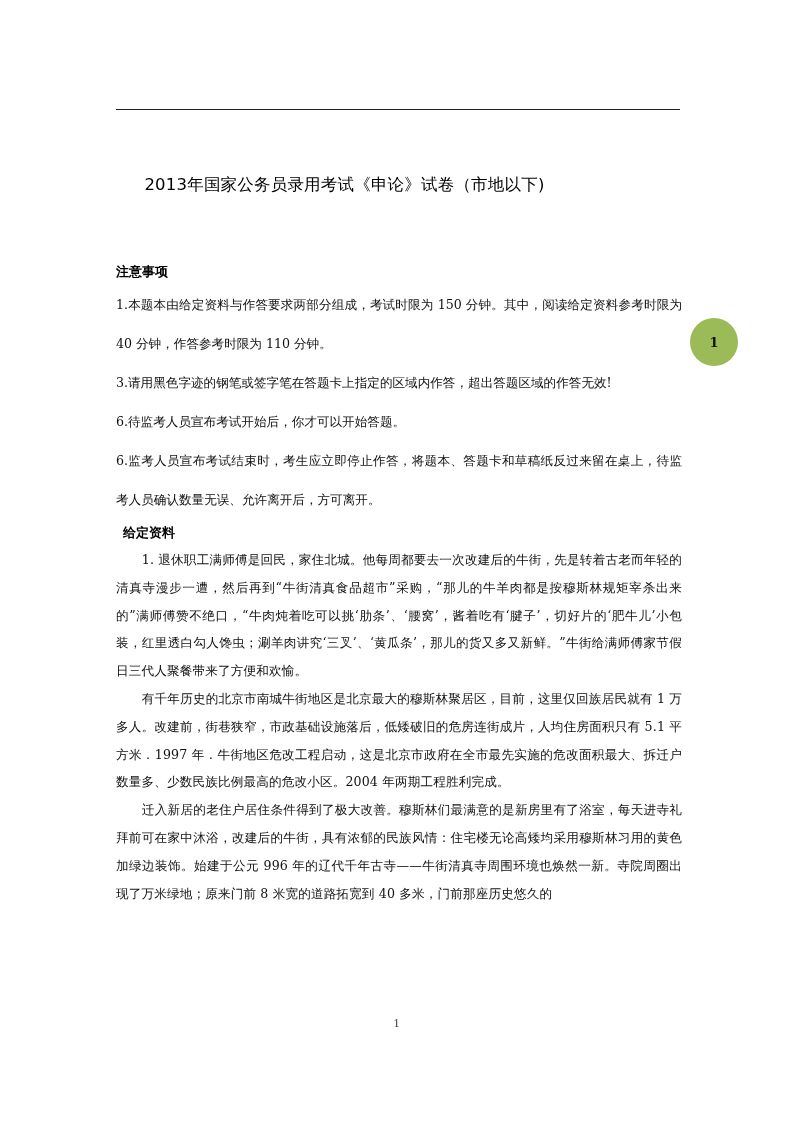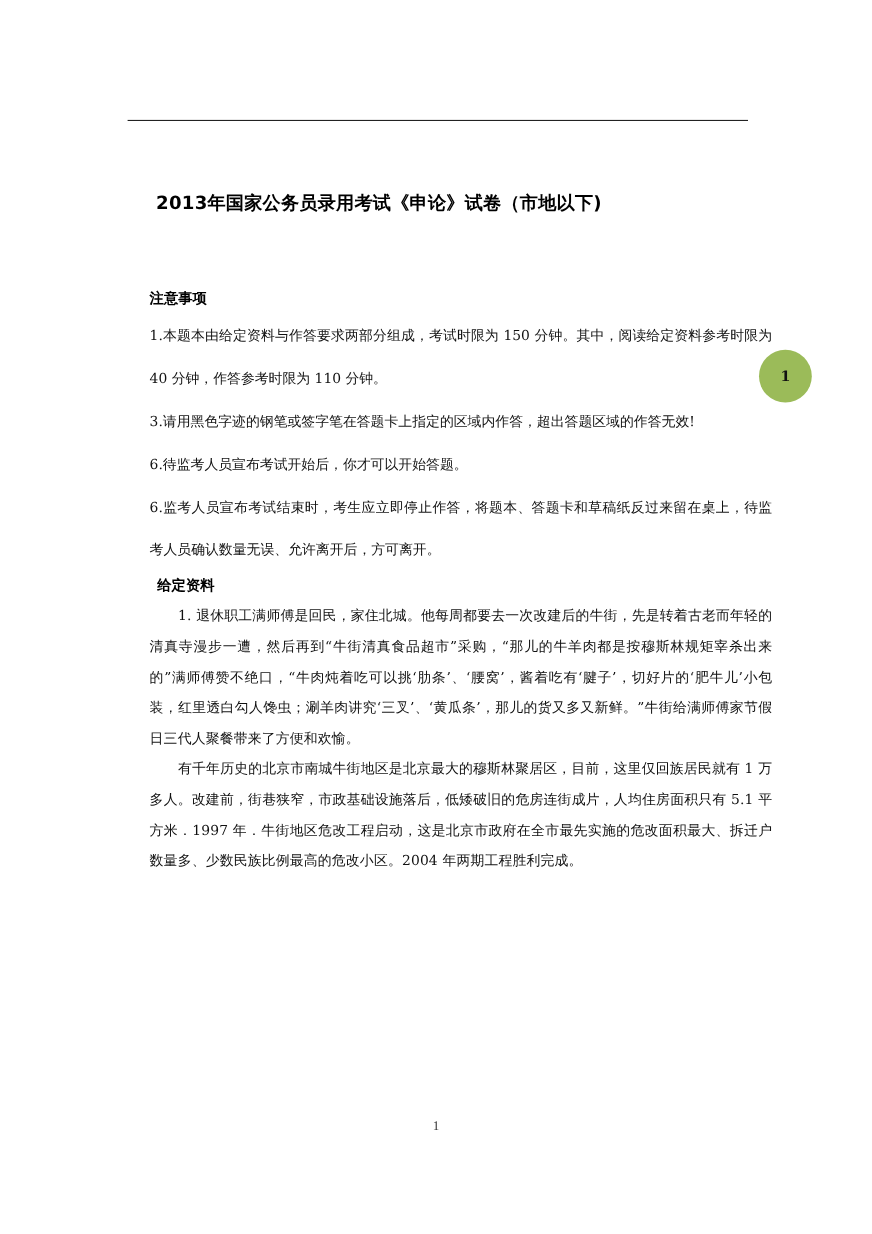--- a/index.html
+++ b/index.html
@@ -1,23 +1,23 @@
 <!DOCTYPE html>
 <html><head>
 <meta charset="utf-8">
 <style>
   html, body { margin: 0; padding: 0; background: #ffffff; }
   body { width: 793px; height: 1122px; position: relative; overflow: hidden;
          font-family: "DejaVu Serif", "Liberation Serif", serif; color: #111; }
   .header-rule { position: absolute; left: 116px; top: 109px; width: 564px; height: 0;
                  border-top: 1.3px solid #222; }
   .doc-title { position: absolute; left: 0; width: 689px; top: 174px; text-align: center;
-               font-family: "DejaVu Sans", "Liberation Sans", sans-serif; font-weight: bold;
+               font-family: "DejaVu Sans", "Liberation Sans", sans-serif; font-weight: normal;
                font-size: 16.5px; letter-spacing: 0.2px; color: #000; }
-  .content { position: absolute; left: 116px; top: 258px; width: 566px; margin-left: 20px; }
+  .content { position: absolute; left: 116px; top: 258px; width: 566px; }
   .section-heading { font-family: "DejaVu Sans", "Liberation Sans", sans-serif; font-weight: bold;
                      font-size: 13px; line-height: 27px; height: 27px; margin: 0; color: #000; }
   .section-heading.materials { padding-left: 7px; }
   .notice { font-size: 12.6px; line-height: 39px; margin: 0; text-align: justify; }
   .para { font-size: 12.6px; line-height: 27.8px; margin: 0; text-indent: 2.05em; text-align: justify; letter-spacing: 0.15px; }
   .page-badge { position: absolute; left: 690px; top: 318px; width: 48px; height: 48px;
                 border-radius: 50%; background: #9bbb59; display: flex; align-items: center;
                 justify-content: center; font-family: "DejaVu Serif", "Liberation Serif", serif;
                 font-weight: bold; font-size: 13px; color: #111; }
   .page-footer { position: absolute; left: 0; width: 793px; top: 1016px; text-align: center;
@@ -33,19 +33,20 @@
 <div class="content">
   <p class="section-heading">注意事项</p>
   <p class="notice">1.本题本由给定资料与作答要求两部分组成，考试时限为 150 分钟。其中，阅读给定资料参考时限为 40 分钟，作答参考时限为 110 分钟。</p>
   <p class="notice">3.请用黑色字迹的钢笔或签字笔在答题卡上指定的区域内作答，超出答题区域的作答无效!</p>
   <p class="notice">6.待监考人员宣布考试开始后，你才可以开始答题。</p>
   <p class="notice">6.监考人员宣布考试结束时，考生应立即停止作答，将题本、答题卡和草稿纸反过来留在桌上，待监考人员确认数量无误、允许离开后，方可离开。</p>
 
   <p class="section-heading materials">给定资料</p>
   <p class="para">1. 退休职工满师傅是回民，家住北城。他每周都要去一次改建后的牛街，先是转着古老而年轻的清真寺漫步一遭，然后再到“牛街清真食品超市”采购，“那儿的牛羊肉都是按穆斯林规矩宰杀出来的”满师傅赞不绝口，“牛肉炖着吃可以挑‘肋条’、‘腰窝’，酱着吃有‘腱子’，切好片的‘肥牛儿’小包装，红里透白勾人馋虫；涮羊肉讲究‘三叉’、‘黄瓜条’，那儿的货又多又新鲜。”牛街给满师傅家节假日三代人聚餐带来了方便和欢愉。</p>
   <p class="para">有千年历史的北京市南城牛街地区是北京最大的穆斯林聚居区，目前，这里仅回族居民就有 1 万多人。改建前，街巷狭窄，市政基础设施落后，低矮破旧的危房连街成片，人均住房面积只有 5.1 平方米．1997 年．牛街地区危改工程启动，这是北京市政府在全市最先实施的危改面积最大、拆迁户数量多、少数民族比例最高的危改小区。2004 年两期工程胜利完成。</p>
+  <p class="para">迁入新居的老住户居住条件得到了极大改善。穆斯林们最满意的是新房里有了浴室，每天进寺礼拜前可在家中沐浴，改建后的牛街，具有浓郁的民族风情：住宅楼无论高矮均采用穆斯林习用的黄色加绿边装饰。始建于公元 996 年的辽代千年古寺——牛街清真寺周围环境也焕然一新。寺院周圈出现了万米绿地；原来门前 8 米宽的道路拓宽到 40 多米，门前那座历史悠久的</p>
 </div>
 
 <div class="page-badge">
   <span>1</span>
 </div>
 
 <div class="page-footer">1</div>
 
 </body></html>

